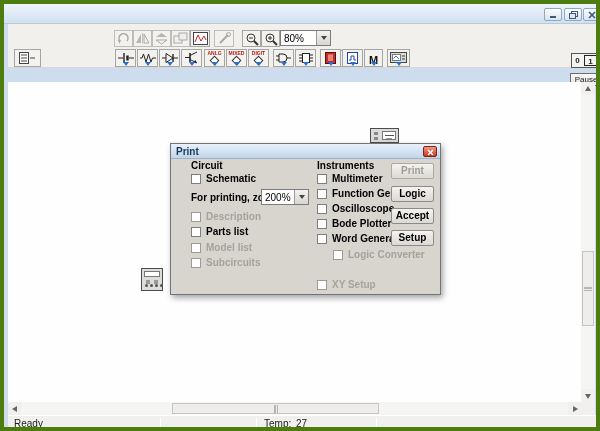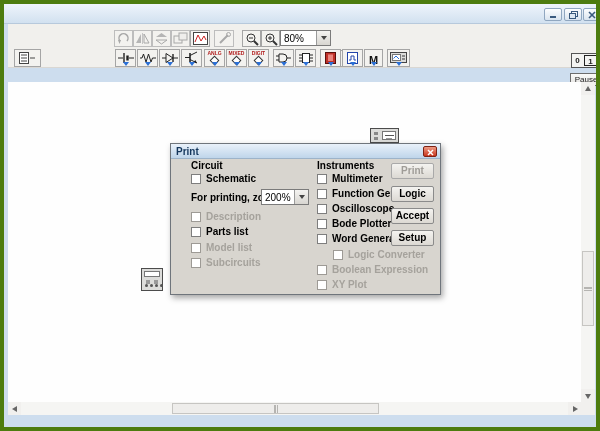--- a/index.html
+++ b/index.html
@@ -340,20 +340,28 @@
     </div>
     <div class="hthumb" style="left:164px;width:207px">
       <span class="grip-v"></span>
     </div>
     <div class="sarrow" style="right:0;top:0;width:13px;height:13px">
       <i class="tri" style="left:5px;top:4px;border-top:3px solid transparent;border-bottom:3px solid transparent;border-left:5px solid #666"></i>
     </div>
   </div>
   <div class="scorner"></div>
 
+  <div class="statusbar">
+    <span class="txt" style="left:6px">Ready</span>
+    <span class="sep" style="left:152px"></span>
+    <span class="sep" style="left:248px"></span>
+    <span class="txt" style="left:256px">Temp:</span>
+    <span class="txt" style="left:288px">27</span>
+    <span class="sep" style="left:368px"></span>
+  </div>
 
   <div class="dialog">
     <div class="dlg-title">
       <span class="cap">Print</span>
       <span class="dlg-close">
         <svg width="7" height="7">
           <line x1="1" y1="1" x2="6" y2="6" stroke="#fff" stroke-width="1.5"></line>
           <line x1="6" y1="1" x2="1" y2="6" stroke="#fff" stroke-width="1.5"></line>
         </svg>
       </span>
@@ -410,27 +418,23 @@
       <span>Bode Plotter</span>
     </div>
     <div class="cb" style="left:146px;top:89px">
       <span class="box"></span>
       <span>Word Generator</span>
     </div>
     <div class="cb dis" style="left:162px;top:105px">
       <span class="box"></span>
       <span>Logic Converter</span>
     </div>
-    <div class="cb dis" style="left:146px;top:120px">
-      <span class="box"></span>
-      <span>Boolean Expression</span>
-    </div>
     <div class="cb dis" style="left:146px;top:135px">
       <span class="box"></span>
-      <span>XY Plot</span>
+      <span>XY Setup</span>
     </div>
 
     <div class="dbtn dis" style="top:19px">Print</div>
     <div class="dbtn" style="top:42px">Logic</div>
     <div class="dbtn" style="top:64px">Accept</div>
     <div class="dbtn" style="top:86px">Setup</div>
   </div>
 
 </div>
 

